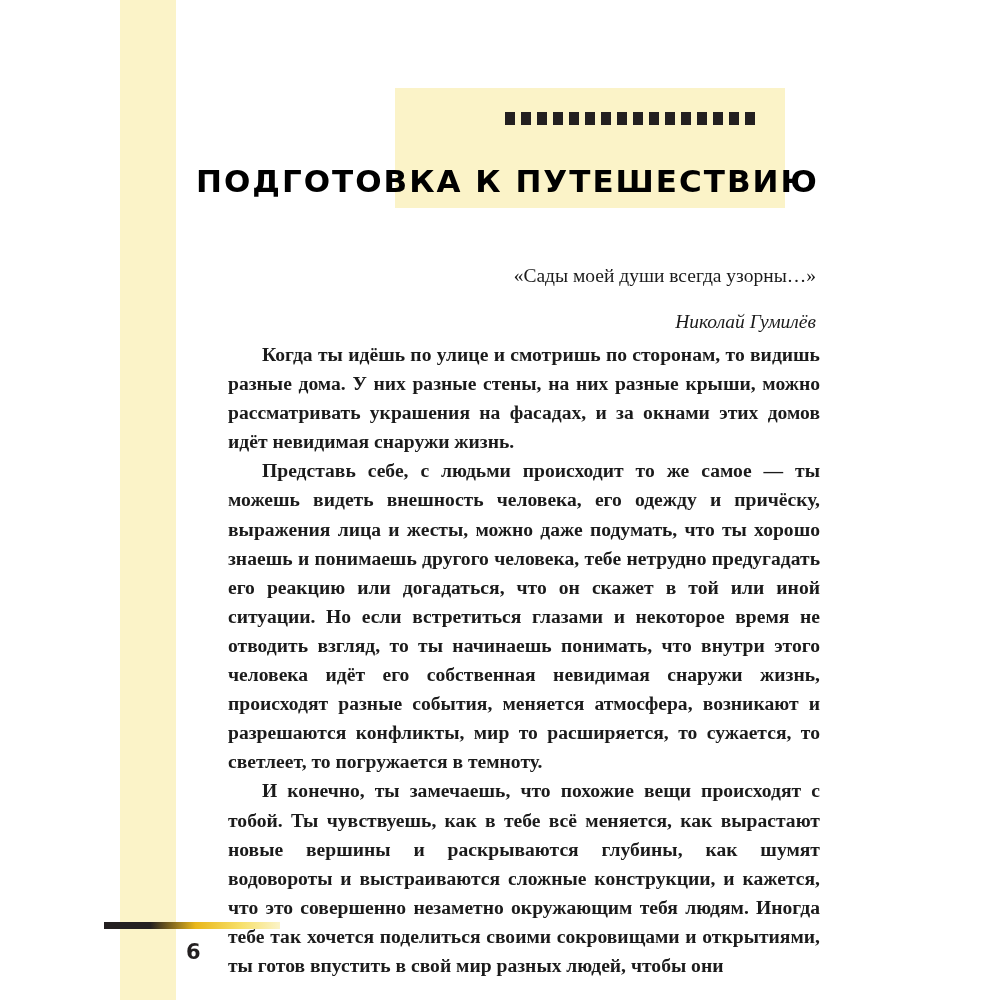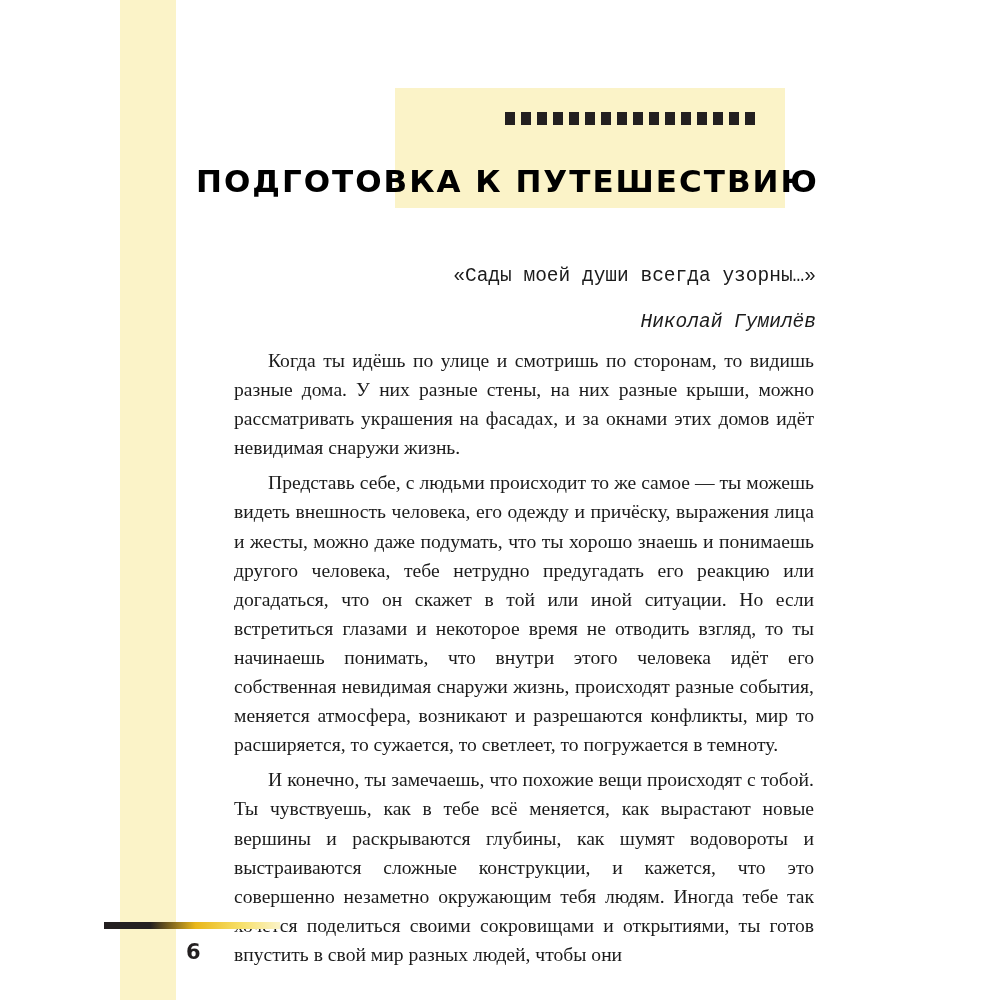--- a/index.html
+++ b/index.html
@@ -73,21 +73,20 @@
 
   
   .epigraph {
     position: absolute;
     left: 176px;
     top: 262px;
     width: 640px;
     text-align: right;
     font-size: 19.5px;
     line-height: 1.45;
-    font-family: Liberation Mono, monospace;
   }
   .epigraph .quote {
     color: #1b1b1b;
   }
   .epigraph .author {
     font-style: italic;
     display: block;
     margin-top: 18px;
   }
 
@@ -97,22 +96,23 @@
     left: 228px;
     top: 340px;
     width: 592px;
     font-size: 19.6px;
     line-height: 1.485;
     text-align: justify;
     text-justify: inter-word;
     hyphens: manual;
   }
   .body-col p {
-    margin: 6px;
+    margin: 0;
     text-indent: 34px;
+    font-weight: bold;
   }
 
   
   .footer-bar {
     position: absolute;
     left: 104px;
     top: 922px;
     width: 176px;
     height: 7px;
     background: linear-gradient(to right, #231f20 0%, #231f20 26%, #e9b71a 52%, #f7e06a 78%, #fbf3c8 100%);

